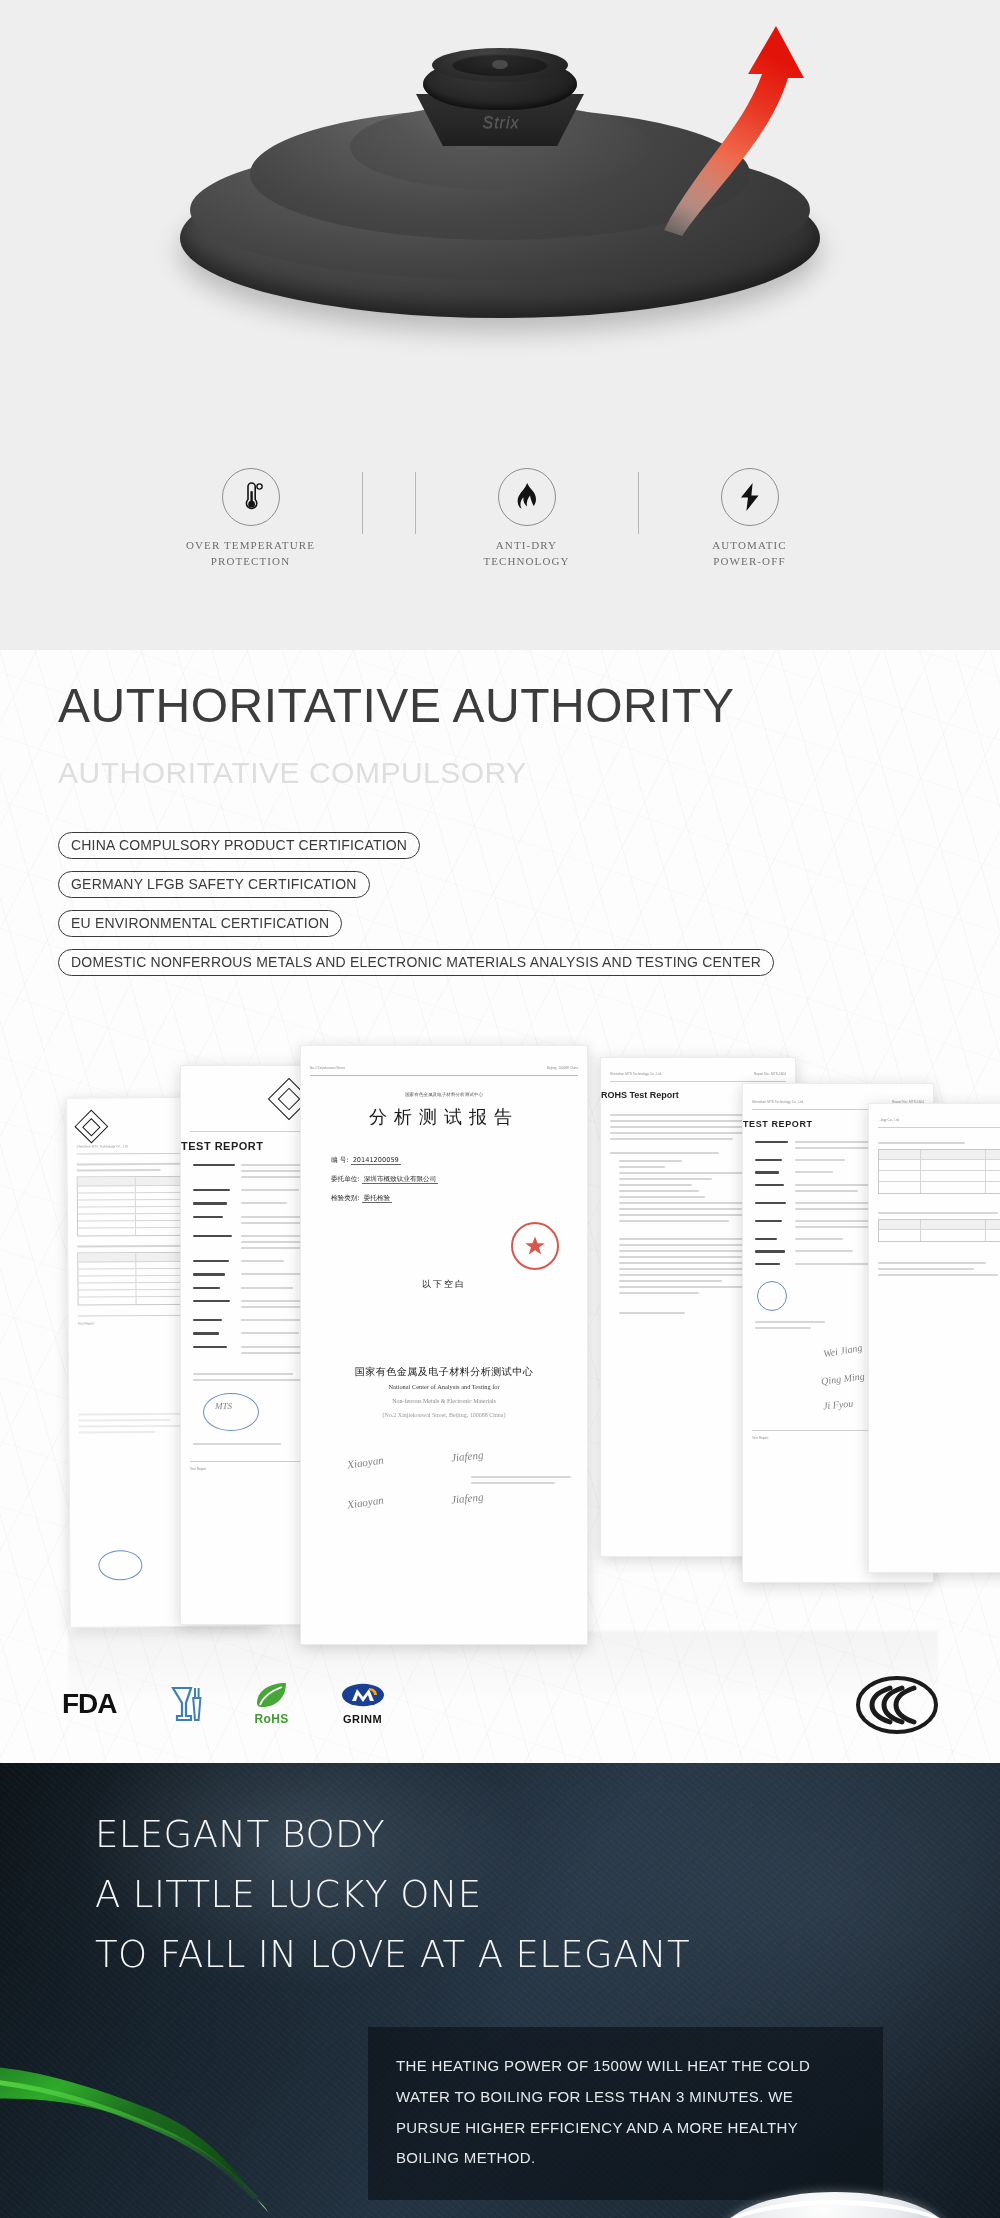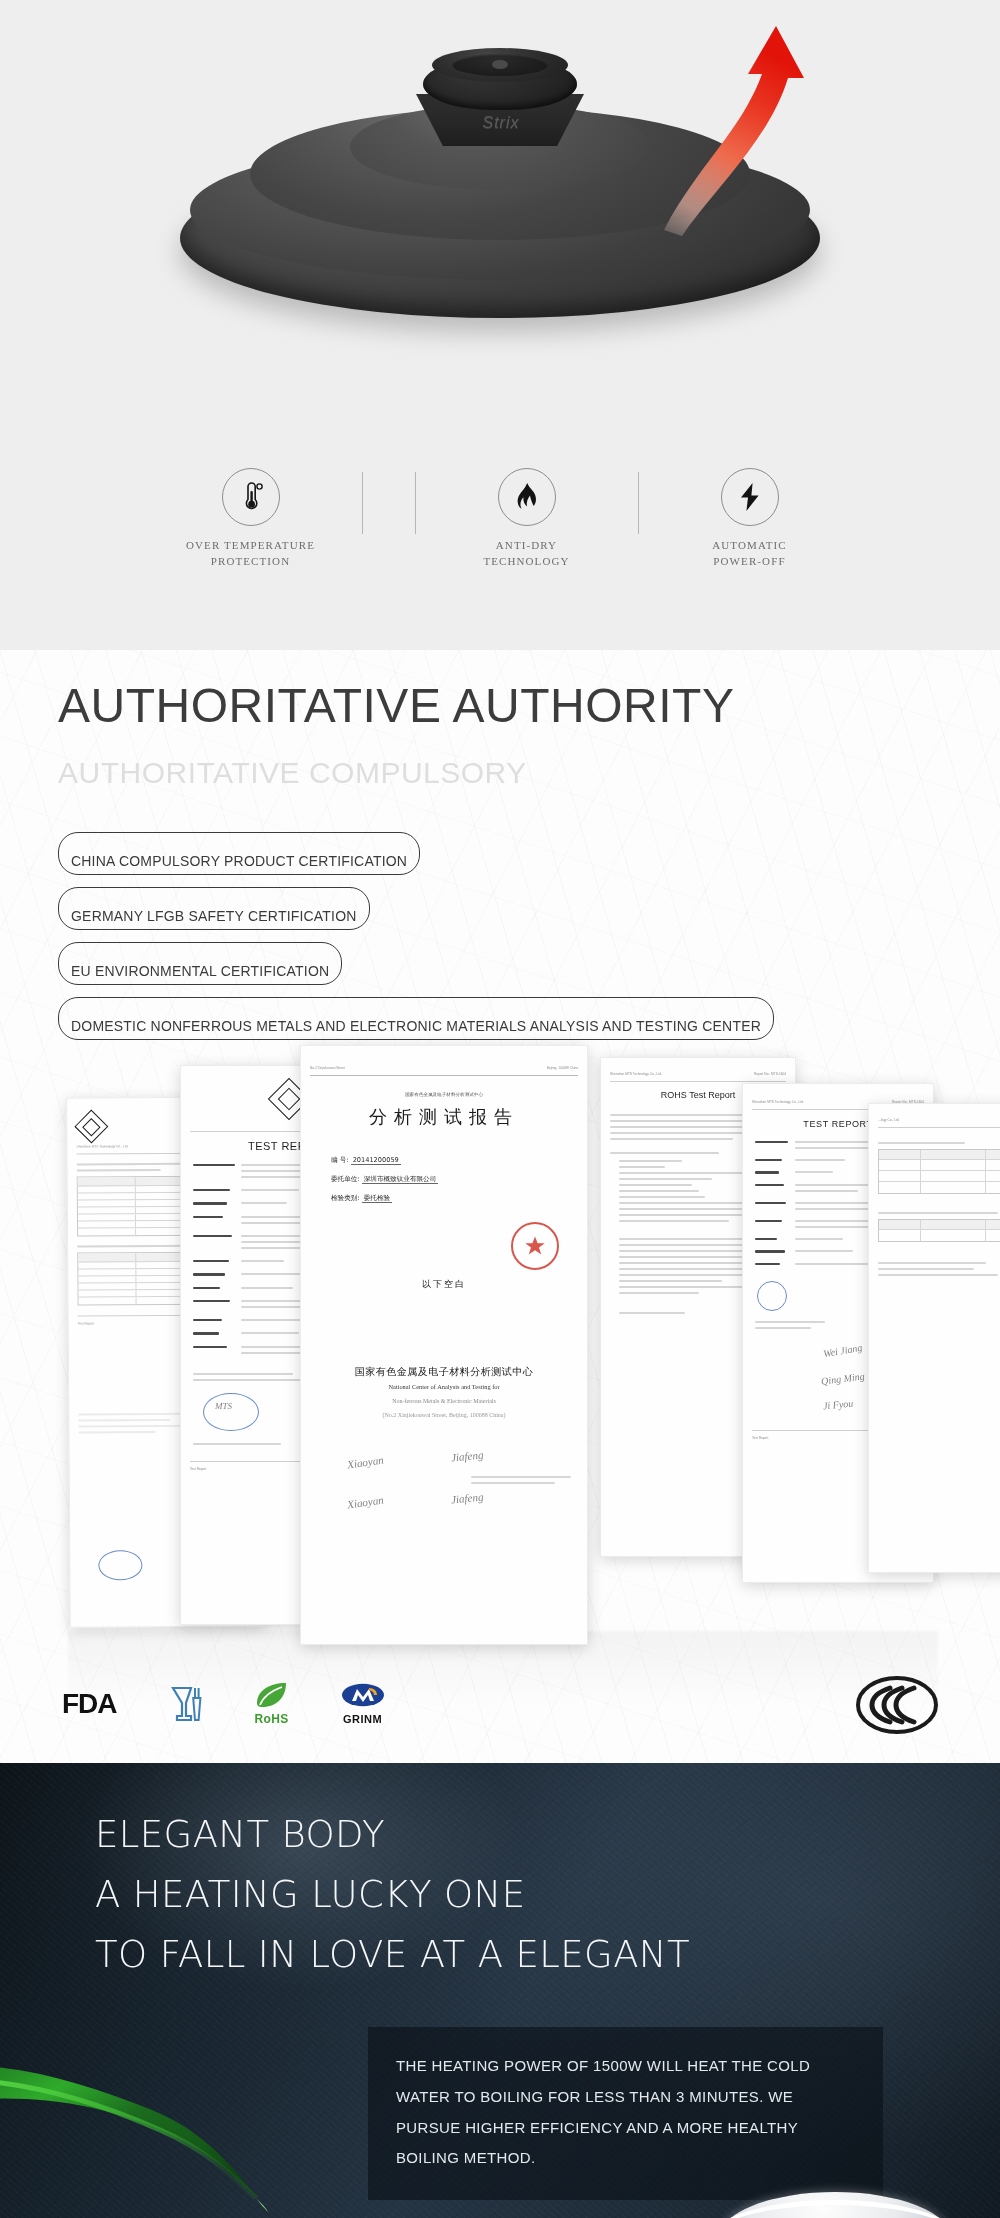--- a/index.html
+++ b/index.html
@@ -141,39 +141,39 @@
     font-size:48px; font-weight:400; letter-spacing:0.5px; color:#3c3c3c;
   }
   .cert-h2 {
     position:absolute; left:58px; top:106px;
     font-size:30px; font-weight:400; letter-spacing:0.5px; color:#dedede;
   }
   .pill-list { position:absolute; left:58px; top:182px; }
   .pill {
     display:inline-block;
     border:1px solid #3a3a3a; border-radius:20px;
-    padding:20px 12px 5px 12px;
+    padding:4px 12px 5px 12px;
     font-size:14px; letter-spacing:0.2px; color:#3a3a3a;
     background:transparent; white-space:nowrap;text-align:right;
   }
   .pill-row { margin-bottom:12px; }
 
   
   .docs { position:absolute; left:0; top:385px; width:1000px; height:650px; }
   .doc {
     position:absolute;
     background:#fefefe;
     box-shadow:0 3px 14px rgba(0,0,0,0.16);
     border:1px solid #ececec;
     overflow:hidden;
   }
   .doc-rule { height:1px; background:#cfcfcf; margin:5px 9px; }
   .doc-title {
     font-family:"Liberation Sans", sans-serif;
-    font-weight:normal; text-align:center; color:#1f1f1f;
+    font-weight:bold; text-align:left; color:#1f1f1f;
   }
   .doc-cn-title {
     text-align:center; color:#1b1b1b; letter-spacing:7px;
     font-family:"DejaVu Sans", sans-serif;
   }
   .doc-hdr {
     display:flex; justify-content:space-between;
     font-size:3.2px; color:#8e8e8e; padding:0 9px;
   }
   .doc-lines { padding:4px 9px 0 9px; }
@@ -928,21 +928,21 @@
         <path d="M46 12 C 34 16, 28 22, 28 29 C 28 36, 34 42, 46 46" fill="none" stroke="#1b1b1b" stroke-width="5" stroke-linecap="round"></path>
         <path d="M58 12 C 46 16, 40 22, 40 29 C 40 36, 46 42, 58 46" fill="none" stroke="#1b1b1b" stroke-width="5" stroke-linecap="round"></path>
       </svg>
     </div>
   </section>
 
   <section class="dark">
     <div class="dark-tex"></div>
     <div class="dark-h">
       <div>ELEGANT BODY</div>
-      <div>A HEATING LUCKY ONE</div>
+      <div>A LITTLE LUCKY ONE</div>
       <div>TO FALL IN LOVE AT A ELEGANT</div>
     </div>
   </section>
 
   <div class="desc-box">
     <div class="desc-box-inner">THE HEATING POWER OF 1500W WILL HEAT THE COLD WATER TO BOILING FOR LESS THAN 3 MINUTES. WE PURSUE HIGHER EFFICIENCY AND A MORE HEALTHY BOILING METHOD.</div>
   </div>
 
   <svg class="leaf" viewBox="0 0 360 175">
     <defs>

